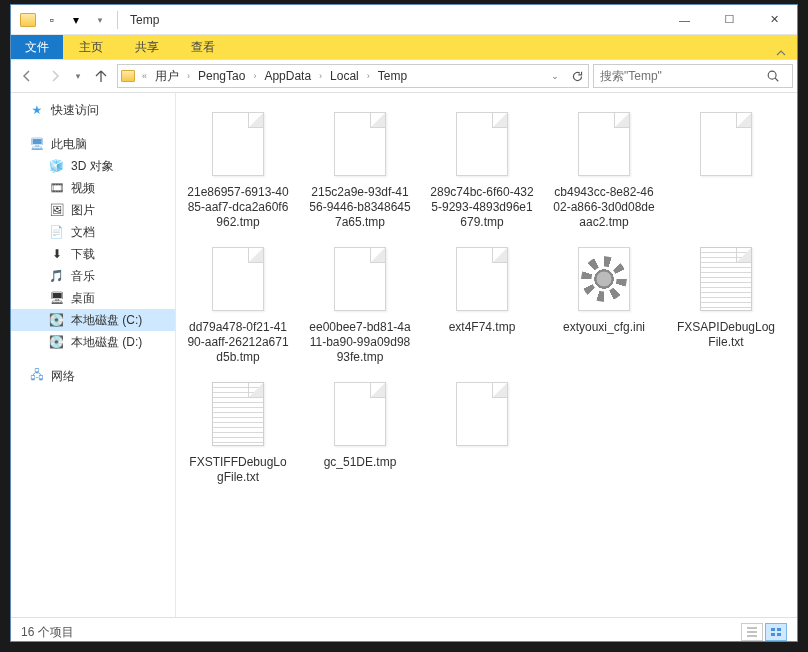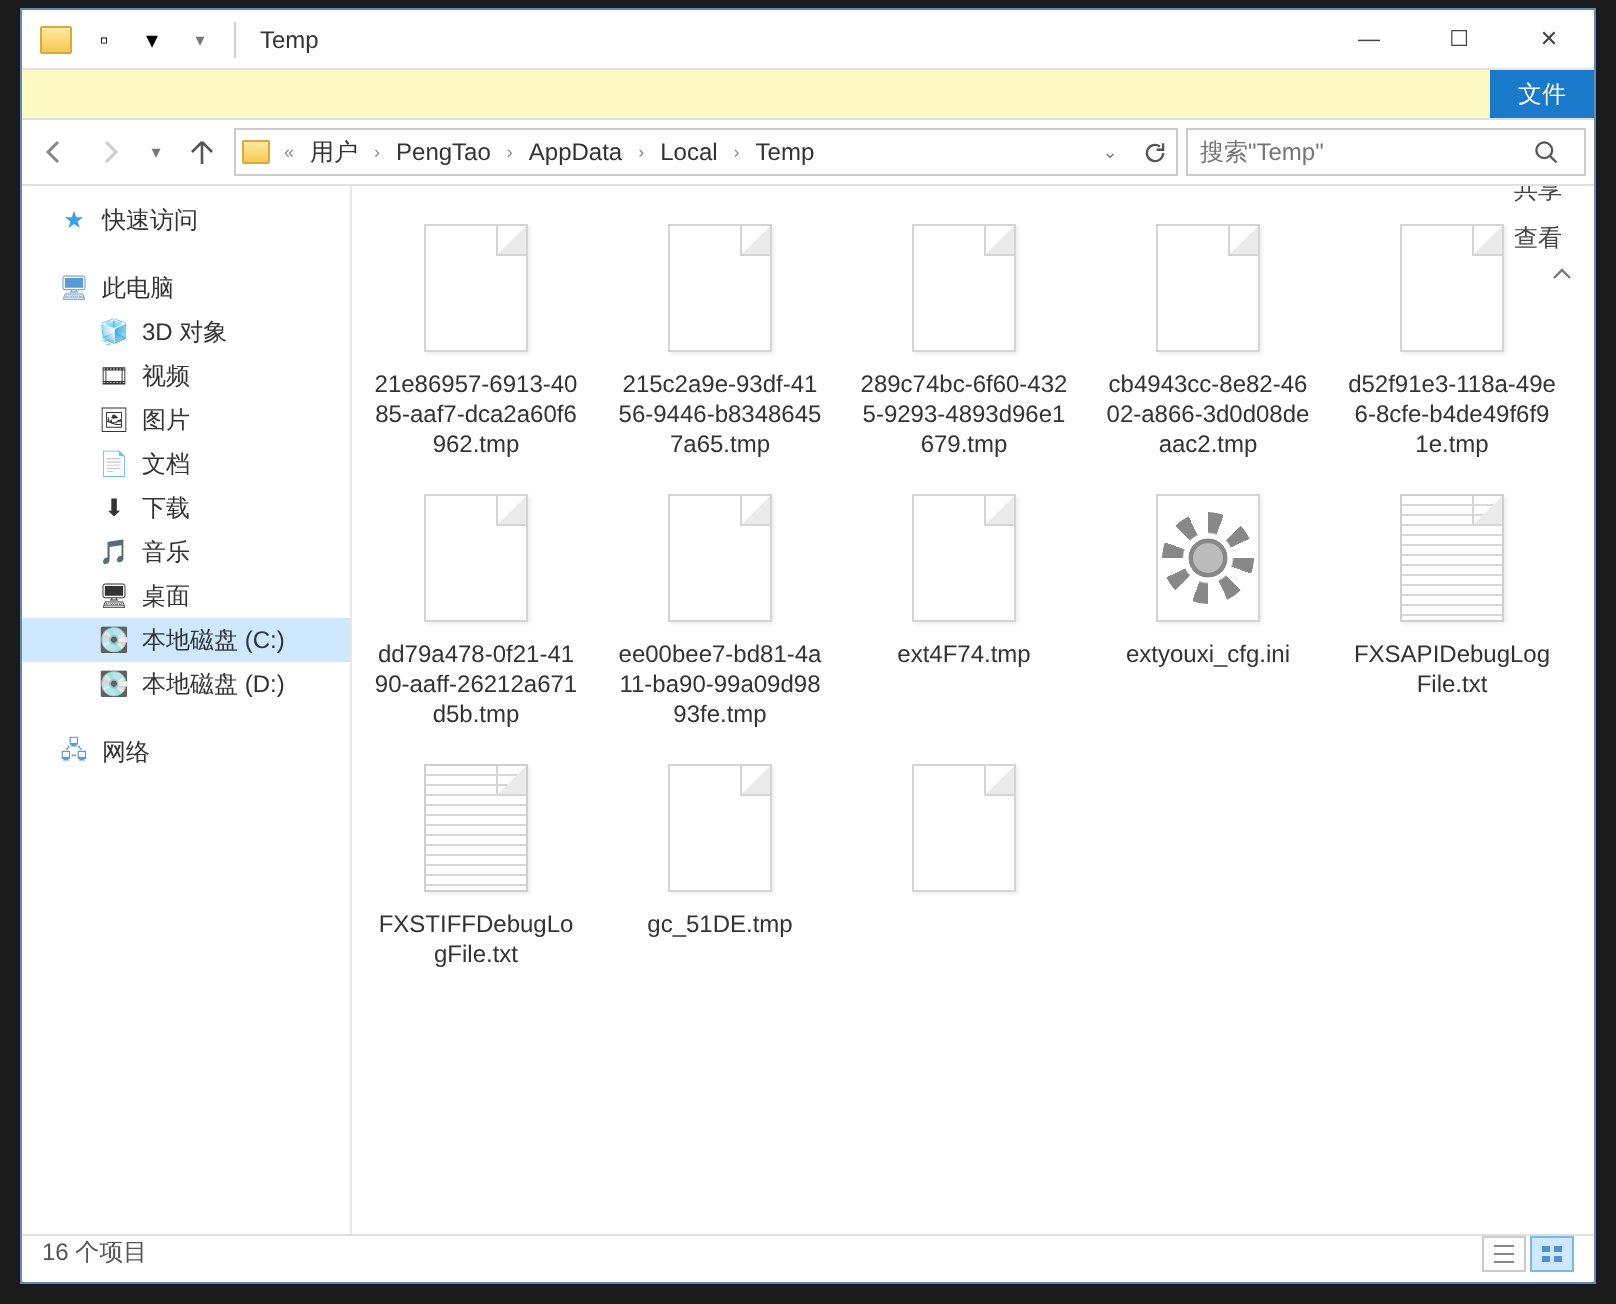--- a/index.html
+++ b/index.html
@@ -7,21 +7,21 @@
 .window { position: absolute; left: 10px; top: 4px; width: 788px; height: 638px; background: #fff; border: 1px solid #5e8ab4; display: flex; flex-direction: column; }
 .titlebar { height: 30px; background: #fff; display: flex; align-items: center; border-bottom: 1px solid #e5e5e5; }
 .titlebar-icons { display: flex; align-items: center; padding-left: 6px; gap: 2px; }
 .tb-icon { width: 22px; height: 22px; display: flex; align-items: center; justify-content: center; font-size: 12px; }
 .folder-ico { width: 16px; height: 14px; background: linear-gradient(#ffe9a6,#f7ca4d); border: 1px solid #d9a93a; border-radius: 1px; }
 .tb-sep { width: 1px; height: 18px; background: #d0d0d0; margin: 0 4px; }
 .title-text { font-size: 12px; color: #333; margin-left: 6px; }
 .wincontrols { margin-left: auto; display: flex; }
 .winbtn { width: 45px; height: 29px; display: flex; align-items: center; justify-content: center; color: #444; font-size: 11px; }
 
-.ribbon-tabs { height: 24px; background: #fef9c3; display: flex; align-items: flex-end; font-size: 12px; flex-direction: column; }
+.ribbon-tabs { height: 24px; background: #fde047; display: flex; align-items: flex-end; font-size: 12px; }
 .file-tab { background: #1979ca; color: #fff; padding: 4px 14px; height: 24px; display: flex; align-items: center; }
 .rib-tab { padding: 4px 16px; color: #444; height: 24px; display: flex; align-items: center; text-align: center; }
 .ribbon-expand { margin-left: auto; padding: 0 10px; color: #777; font-size: 10px; }
 
 .addrbar { height: 34px; border-top: 1px solid #e0e0e0; border-bottom: 1px solid #e0e0e0; display: flex; align-items: center; padding: 3px 4px; gap: 4px; background: #fff; }
 .navbtn { width: 24px; height: 24px; display: flex; align-items: center; justify-content: center; color: #888; font-size: 14px; border-radius: 2px; }
 .navbtn.enabled { color: #555; }
 .addrbox { flex: 1; height: 24px; border: 1px solid #cccccc; display: flex; align-items: center; font-size: 12px; background: #fff; }
 .addr-ico { width: 20px; display: flex; align-items: center; justify-content: center; }
 .crumb { padding: 0 4px; color: #333; display: flex; align-items: center; height: 100%; }
@@ -48,21 +48,21 @@
 .file-item .ficon { width: 64px; height: 74px; display: flex; align-items: center; justify-content: center; margin-bottom: 4px; }
 .blank-file { width: 52px; height: 64px; background: #fff; border: 1px solid #d5d5d5; position: relative; box-shadow: 1px 1px 2px rgba(0,0,0,0.08); }
 .blank-file::after { content: ""; position: absolute; top: 0; right: 0; width: 14px; height: 14px; background: linear-gradient(135deg, transparent 49%, #eaeaea 51%); border-left: 1px solid #d5d5d5; border-bottom: 1px solid #d5d5d5; }
 .text-file { width: 52px; height: 64px; background: repeating-linear-gradient(#fff, #fff 4px, #d8d8d8 4px, #d8d8d8 5px); border: 1px solid #cfcfcf; position: relative; box-shadow: 1px 1px 2px rgba(0,0,0,0.08); padding: 6px; }
 .text-file::after { content: ""; position: absolute; top: 0; right: 0; width: 14px; height: 14px; background: linear-gradient(135deg, transparent 49%, #eaeaea 51%); border-left: 1px solid #d5d5d5; border-bottom: 1px solid #d5d5d5; }
 .ini-file { position: relative; width: 52px; height: 64px; background: #fff; border: 1px solid #d5d5d5; box-shadow: 1px 1px 2px rgba(0,0,0,0.08); display:flex; align-items:center; justify-content:center;}
 .gear { width: 34px; height: 34px; border-radius: 50%; background: radial-gradient(circle,#bbb 30%, #888 32%, #888 40%, transparent 41%); position: relative; }
 .gear::before { content:""; position:absolute; inset:-6px; background: conic-gradient(#888 0 20deg, transparent 20deg 45deg, #888 45deg 65deg, transparent 65deg 90deg, #888 90deg 110deg, transparent 110deg 135deg, #888 135deg 155deg, transparent 155deg 180deg, #888 180deg 200deg, transparent 200deg 225deg, #888 225deg 245deg, transparent 245deg 270deg, #888 270deg 290deg, transparent 290deg 315deg, #888 315deg 335deg, transparent 335deg 360deg); border-radius:50%; -webkit-mask: radial-gradient(circle, transparent 12px, #000 13px);}
 .fname { word-break: break-all; line-height: 1.25; max-height: 5em; overflow: hidden; }
 
-.statusbar { height: 24px; border-top: 1px solid #e0e0e0; display: flex; align-items: flex-start; font-size: 12px; color: #555; padding: 0 10px; }
+.statusbar { height: 24px; border-top: 1px solid #e0e0e0; display: flex; align-items: flex-end; font-size: 12px; color: #555; padding: 0 10px; }
 .view-toggles { margin-left: auto; display: flex; gap: 2px; }
 .vtbtn { width: 22px; height: 18px; border: 1px solid #ccc; display: flex; align-items: center; justify-content: center; font-size: 10px; color: #666; }
 .vtbtn.active { background: #cde8ff; border-color: #7ab8e8; }
 
 svg { display: block; }
 </style>
 </head>
 <body>
 
 <div class="window">
@@ -228,21 +228,20 @@
           <div class="file-item">
             <div class="ficon">
               <div class="blank-file"></div>
             </div>
             <div class="fname">cb4943cc-8e82-4602-a866-3d0d08deaac2.tmp</div>
           </div>
           <div class="file-item">
             <div class="ficon">
               <div class="blank-file"></div>
             </div>
-            <div class="fname">d52f91e3-118a-49e6-8cfe-b4de49f6f91e.tmp</div>
           </div>
           <div class="file-item">
             <div class="ficon">
               <div class="blank-file"></div>
             </div>
             <div class="fname">dd79a478-0f21-4190-aaff-26212a671d5b.tmp</div>
           </div>
           <div class="file-item">
             <div class="ficon">
               <div class="blank-file"></div>

